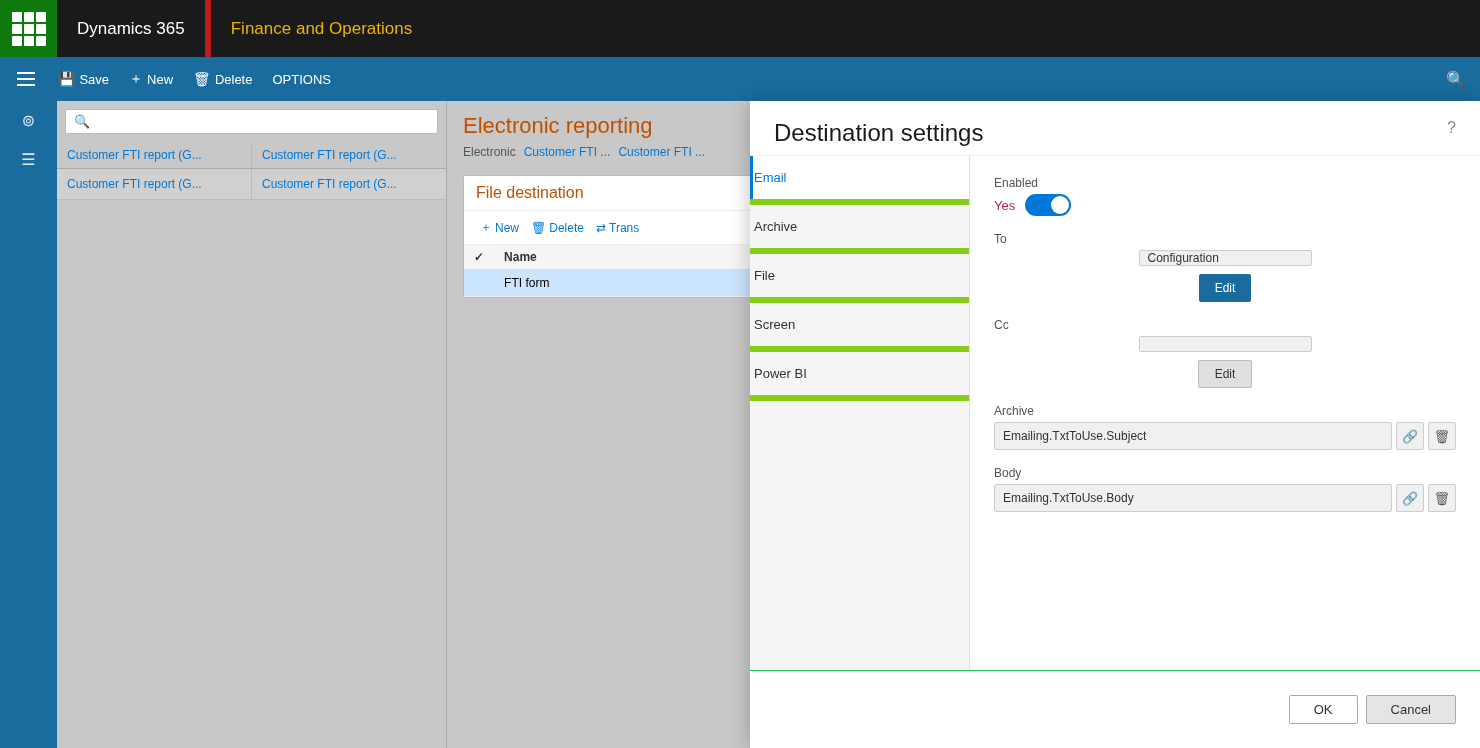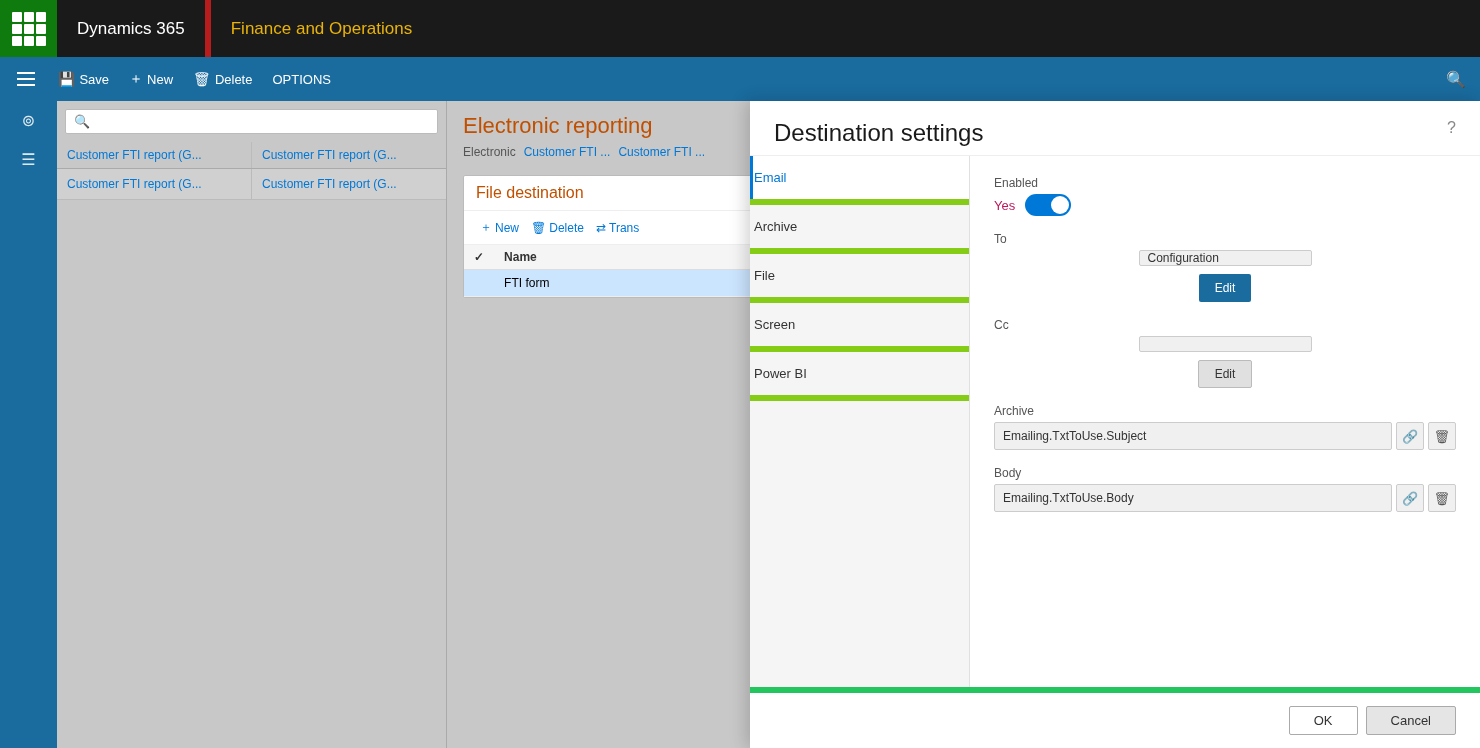--- a/index.html
+++ b/index.html
@@ -374,22 +374,22 @@
       background: #f0f0f0;
       cursor: pointer;
       display: flex; align-items: center; justify-content: center;
       border-radius: 2px;
       font-size: 13px;
       color: #555;
     }
 
     
     .dest-panel-footer {
-      padding: 13px 24px;
-      border-top: 6px solid #22c55e;
+      padding: 24px 24px;
+      border-top: 1px solid #22c55e;
       display: flex; justify-content: flex-end; gap: 8px;
     }
     .btn-ok {
       padding: 6px 24px;
       background: white;
       border: 1px solid #aaa;
       color: #333;
       font-size: 13px;
       cursor: pointer;
       border-radius: 2px;

